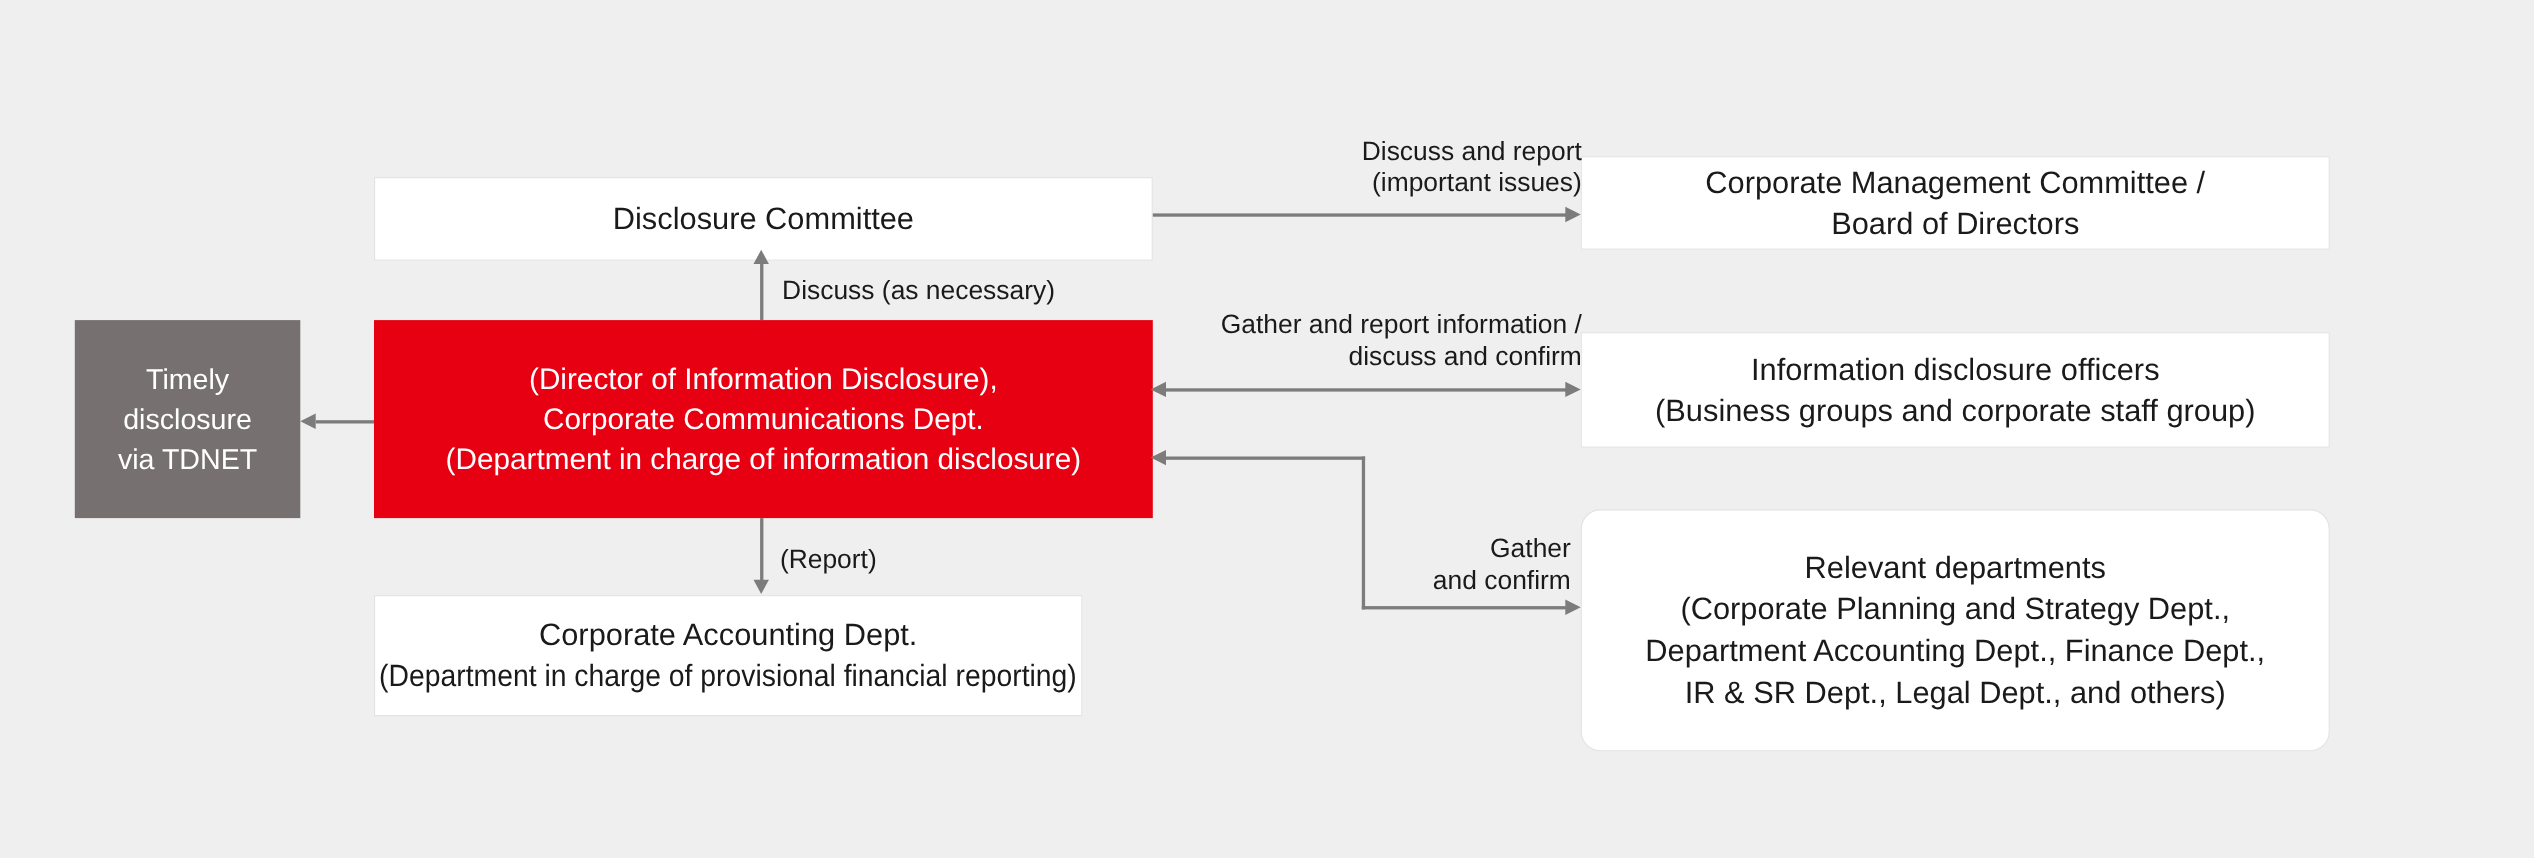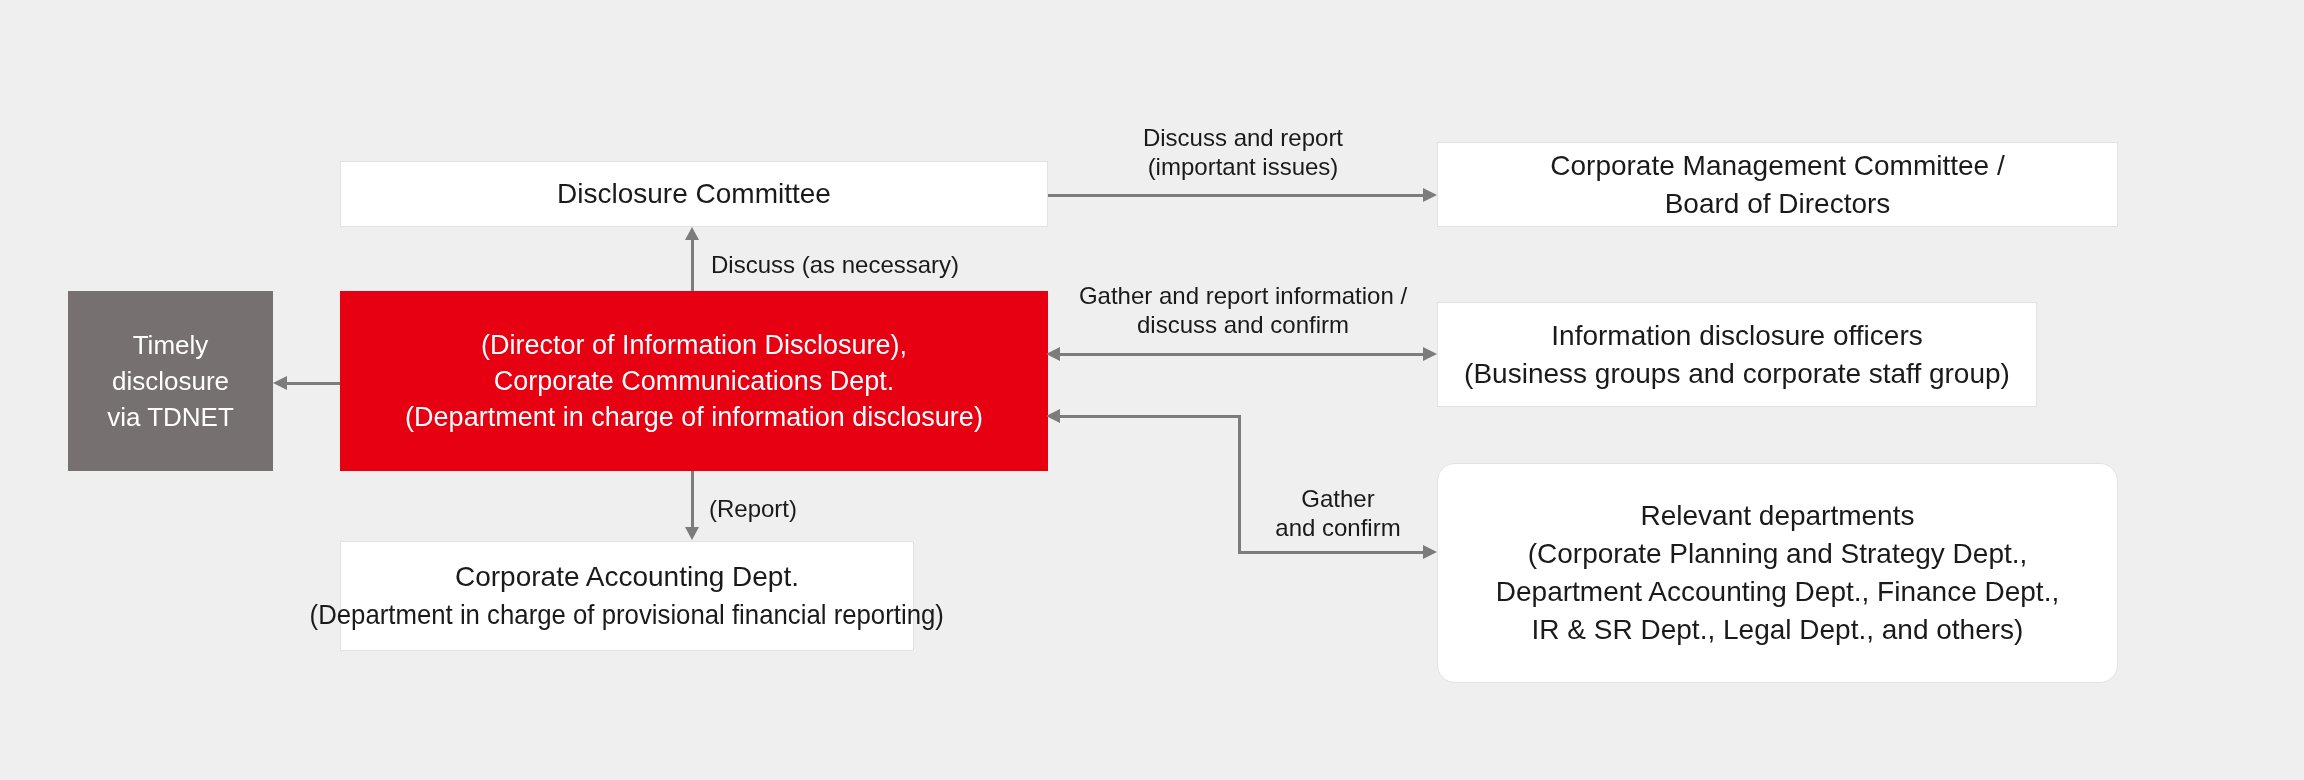--- a/index.html
+++ b/index.html
@@ -38,45 +38,45 @@
   }
   .box--gray {
     background: var(--gray-box, #767070);
     color: #ffffff;
     font-size: 26px;
     line-height: 36px;
   }
   .squeeze { display: inline-block; transform: scaleX(0.92); transform-origin: 50% 50%; white-space: nowrap; }
 
   #node-tdnet       { left: 68px;   top: 291px; width: 205px; height: 180px; }
-  #node-committee   { left: 340px;  top: 161px; width: 708px; height: 66px;  }
+  #node-committee   { left: 340px;  top: 161px; width: 708px; height: 76px;  }
   #node-director    { left: 340px;  top: 291px; width: 708px; height: 180px; }
-  #node-accounting  { left: 340px;  top: 541px; width: 574px; height: 110px; }
+  #node-accounting  { left: 340px;  top: 541px; width: 644px; height: 110px; }
   #node-management  { left: 1437px; top: 142px; width: 681px; height: 85px; }
-  #node-officers    { left: 1437px; top: 302px; width: 600px; height: 105px; }
+  #node-officers    { left: 1437px; top: 302px; width: 681px; height: 105px; }
   #node-relevant    { left: 1437px; top: 463px; width: 681px; height: 220px; border-radius: 18px; }
 
   .h-line, .v-line { position: absolute; background: var(--arrow, #7c7c7c); }
   .head {
     position: absolute;
     width: 0; height: 0;
   }
   .head--right { border-top: 7px solid transparent; border-bottom: 7px solid transparent; border-left: 14px solid var(--arrow, #7c7c7c); }
   .head--left  { border-top: 7px solid transparent; border-bottom: 7px solid transparent; border-right: 14px solid var(--arrow, #7c7c7c); }
   .head--up    { border-left: 7px solid transparent; border-right: 7px solid transparent; border-bottom: 13px solid var(--arrow, #7c7c7c); }
   .head--down  { border-left: 7px solid transparent; border-right: 7px solid transparent; border-top: 13px solid var(--arrow, #7c7c7c); }
 
   .edge-label {
     position: absolute;
     color: var(--text, #1a1a1a);
     font-size: 24px;
     line-height: 29px;
     white-space: nowrap;
   }
-  .edge-label--center { text-align: center; }
+  .edge-label--center { text-align: right; }
 </style>
 </head>
 <body>
 
 <div id="canvas">
 
   <div class="box box--gray" id="node-tdnet">
     <div>Timely</div>
     <div>disclosure</div>
     <div>via TDNET</div>

